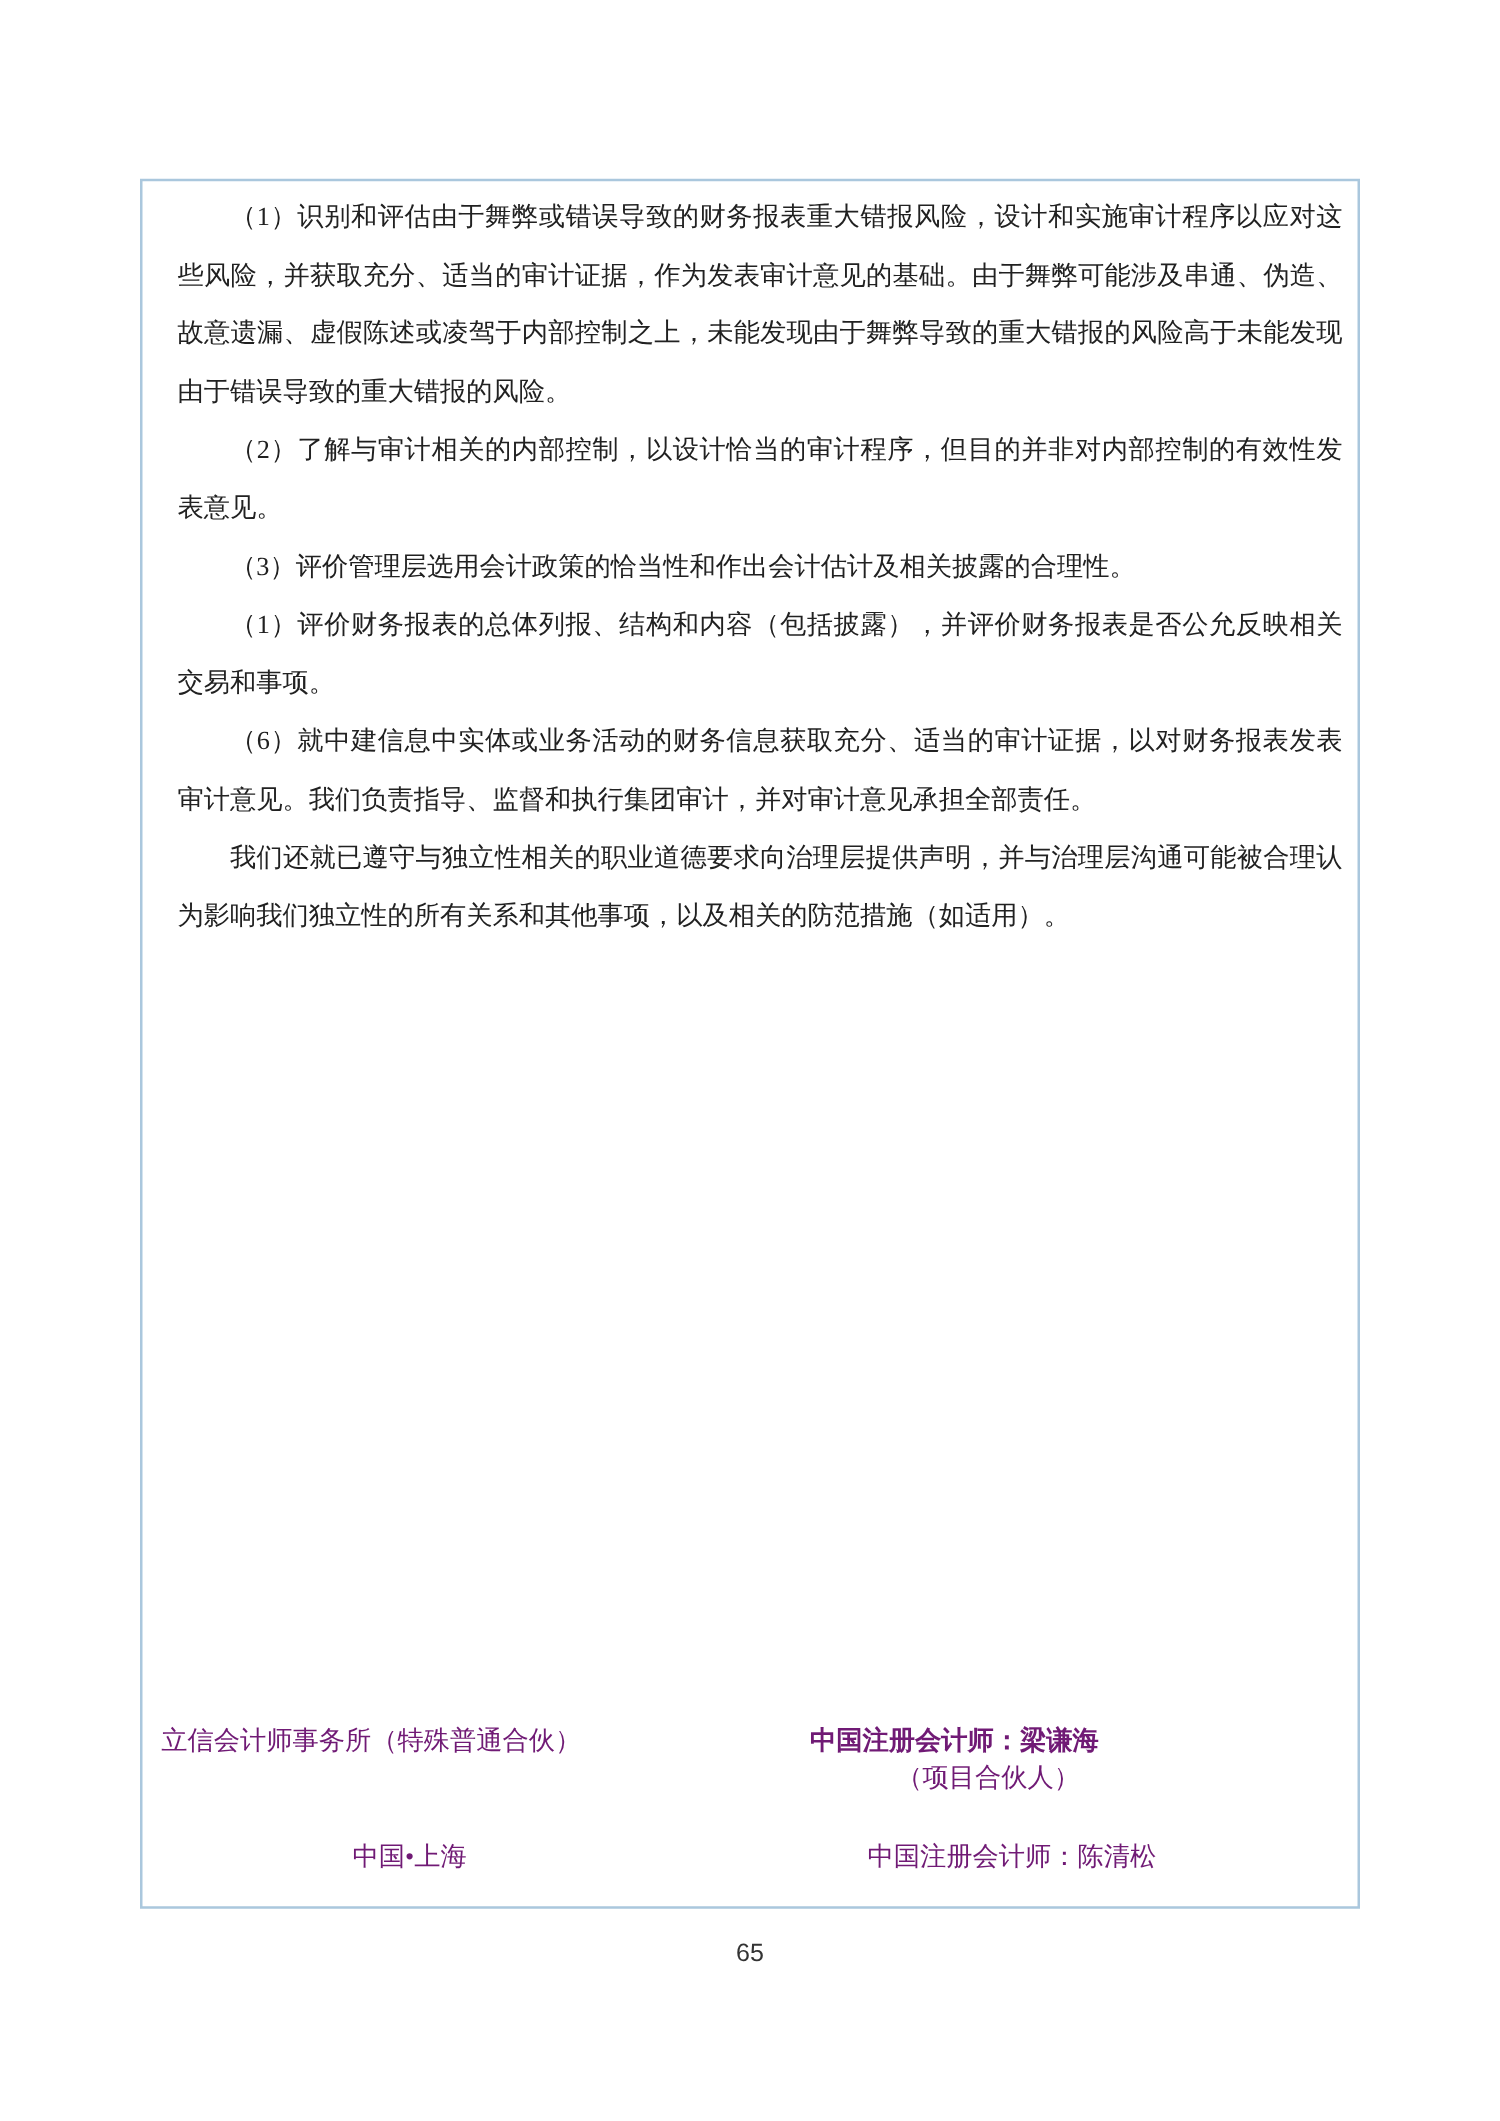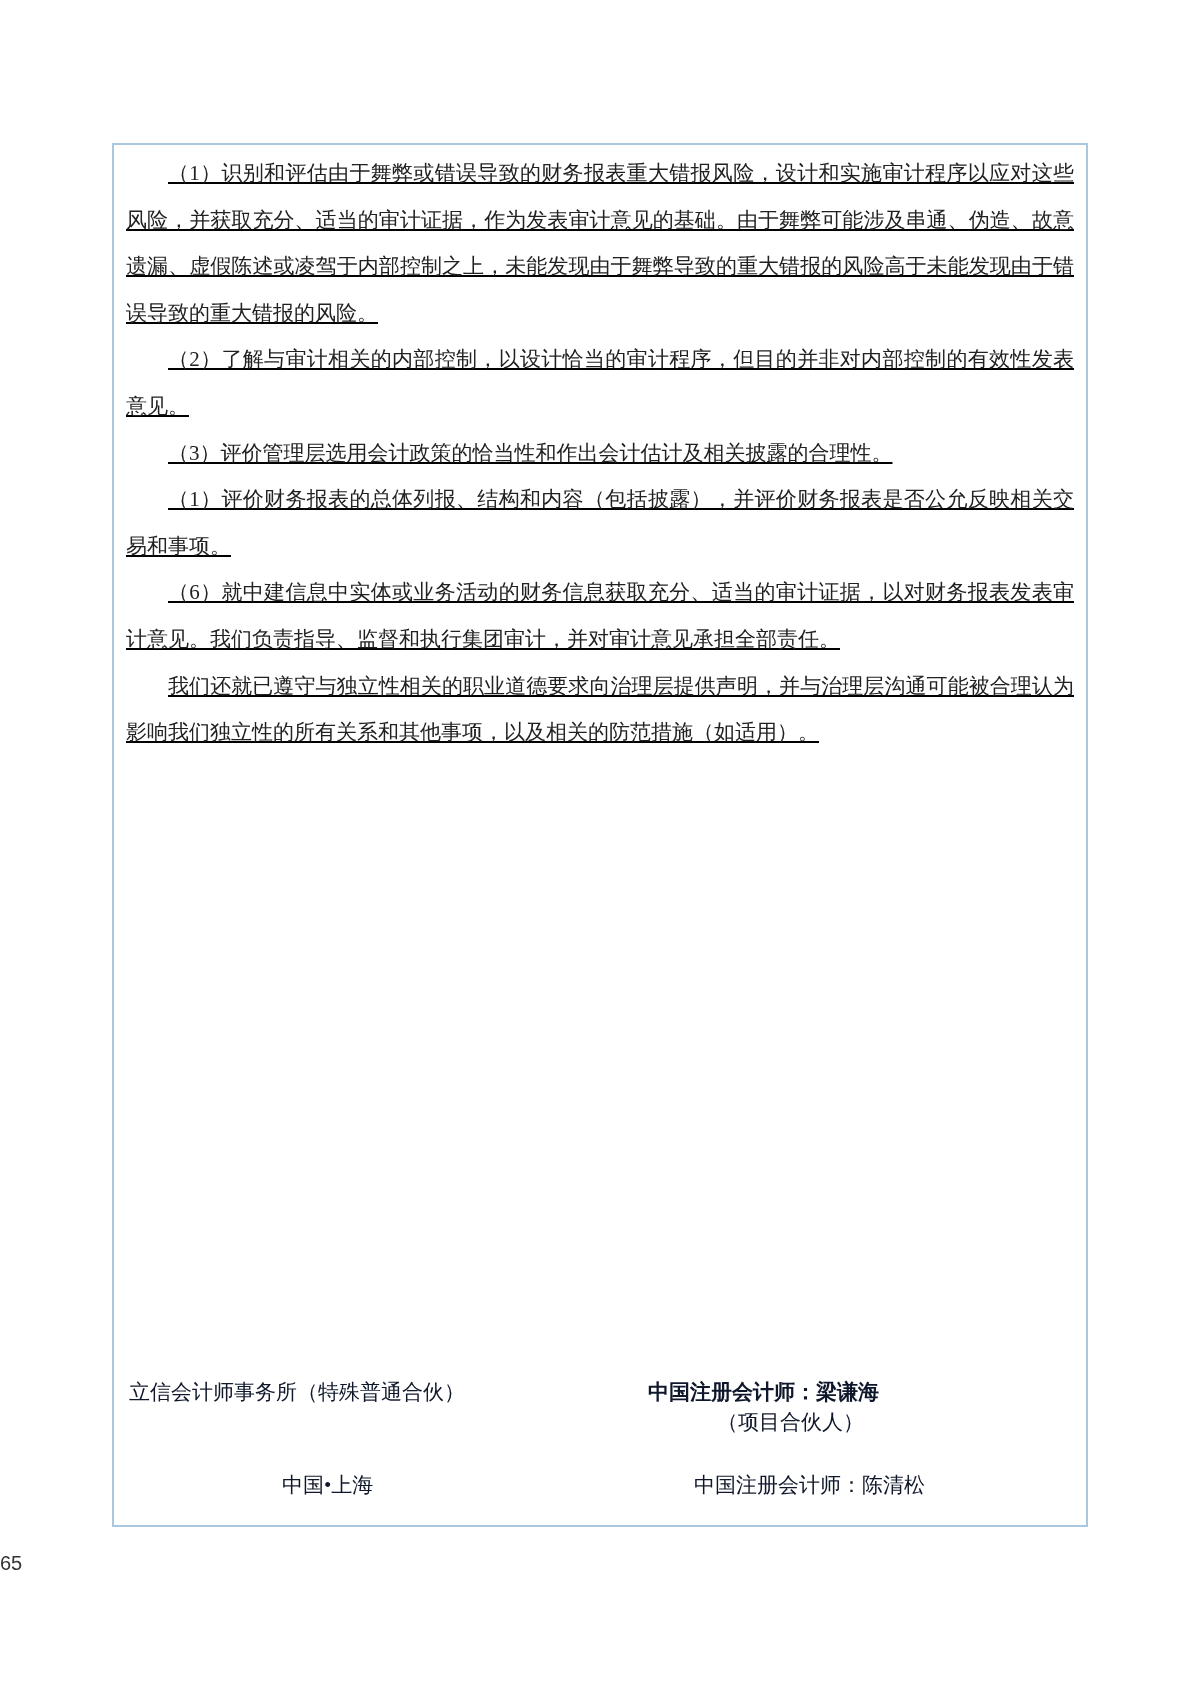--- a/index.html
+++ b/index.html
@@ -15,49 +15,48 @@
     position: absolute;
     left: 112px;
     top: 143px;
     width: 976px;
     height: 1384px;
     box-sizing: border-box;
     border: 2px solid #aac7dd;
     background: #ffffff;
   }
   .body-text {
-    padding: 5px 12px 0 12px;
-    text-decoration: underline;
+    padding: 5px 12px 0 28px;
   }
   .body-text p {
     margin: 0;
     font-size: 21px;
     line-height: 46.6px;
     color: #212121;
     text-align: justify;
     text-indent: 2em;
   }
   .sig {
     position: absolute;
     font-size: 21px;
     line-height: 30px;
-    color: #0f172a;
+    color: #701a75;
     white-space: nowrap;
   }
   .sig-firm     { left: 15px;  top: 1232px; }
   .sig-cpa1     { left: 534px; top: 1232px; font-weight: bold; }
   .sig-partner  { left: 603px; top: 1262px; }
   .sig-location { left: 168px; top: 1325px; text-align: right; }
   .sig-cpa2     { left: 580px; top: 1325px; }
   .page-number {
     position: absolute;
     left: 0;
     right: 0;
     top: 1552px;
-    text-align: left;
+    text-align: center;
     font-family: "Liberation Sans", "DejaVu Sans", sans-serif;
     font-size: 20px;
     color: #333333;
   }
 </style>
 </head>
 <body>
 
 <div class="page">
 

